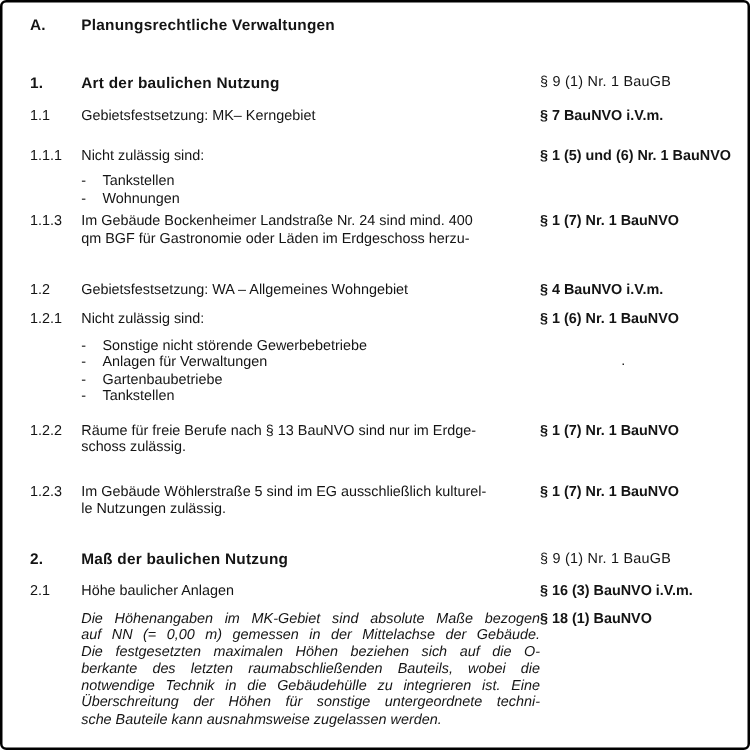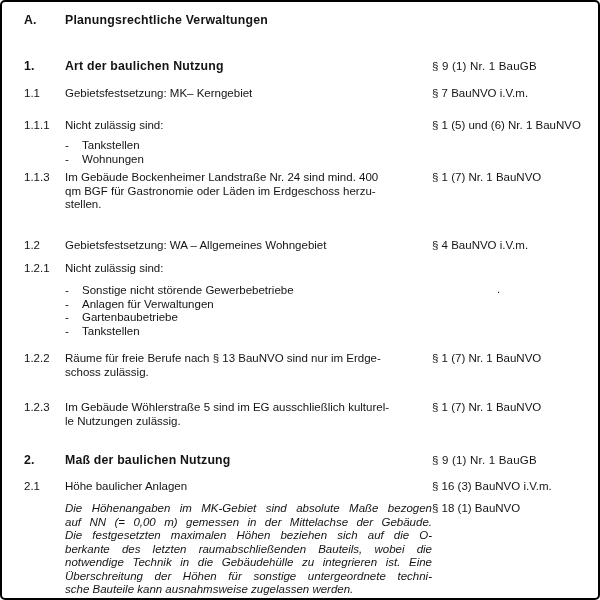--- a/index.html
+++ b/index.html
@@ -15,21 +15,21 @@
     font-family:"Liberation Sans", sans-serif;
     font-size:11.5px;
     line-height:13.5px;
     color:#141414;
     overflow:hidden;
   }
   .row { display:grid; grid-template-columns:41px 367px 1fr; margin-left:22px; }
   .h-row { font-weight:bold; font-size:12.3px; line-height:14px; letter-spacing:0.2px; }
   .num { }
   .txt { }
-  .ref { white-space:nowrap; }
+  .ref { white-space:nowrap;font-weight:bold; }
   .u { text-underline-offset:2px; }
   .nline { white-space:nowrap; }
   .jpara { width:367px; }
   .jline { text-align:justify; text-align-last:justify;font-style:italic; }
   .jline.final { text-align-last:left; }
   .bullet { display:flex; }
   .bullet .dash { width:17px; flex:0 0 17px; }
   .stray { position:absolute; left:495px; top:281px; font-size:11.5px; }
 </style>
 </head>
@@ -74,34 +74,34 @@
       </div>
     </div>
     <div class="ref"></div>
   </div>
 
   <div class="row" style="margin-top:5px">
     <div class="num">1.1.3</div>
     <div class="txt">
       <div class="nline">Im Gebäude Bockenheimer Landstraße Nr. 24 sind mind. 400</div>
       <div class="nline">qm BGF für Gastronomie oder Läden im Erdgeschoss herzu-</div>
-      <div class="nline">stellen.</div>
     </div>
     <div class="ref">§ 1 (7) Nr. 1 BauNVO</div>
   </div>
 
   <div class="row" style="margin-top:27.5px">
     <div class="num">1.2</div>
     <div class="txt"><span class="u">Gebietsfestsetzung: WA – Allgemeines Wohngebiet</span></div>
     <div class="ref">§ 4 BauNVO i.V.m.</div>
   </div>
 
   <div class="row" style="margin-top:9.5px">
     <div class="num">1.2.1</div>
     <div class="txt">Nicht zulässig sind:</div>
+    <div class="ref">§ 1 (6) Nr. 1 BauNVO</div>
   </div>
 
   <div class="row" style="margin-top:8.5px">
     <div class="num"></div>
     <div class="txt">
       <div class="bullet">
         <span class="dash">-</span>
         <span>Sonstige nicht störende Gewerbebetriebe</span>
       </div>
       <div class="bullet">

